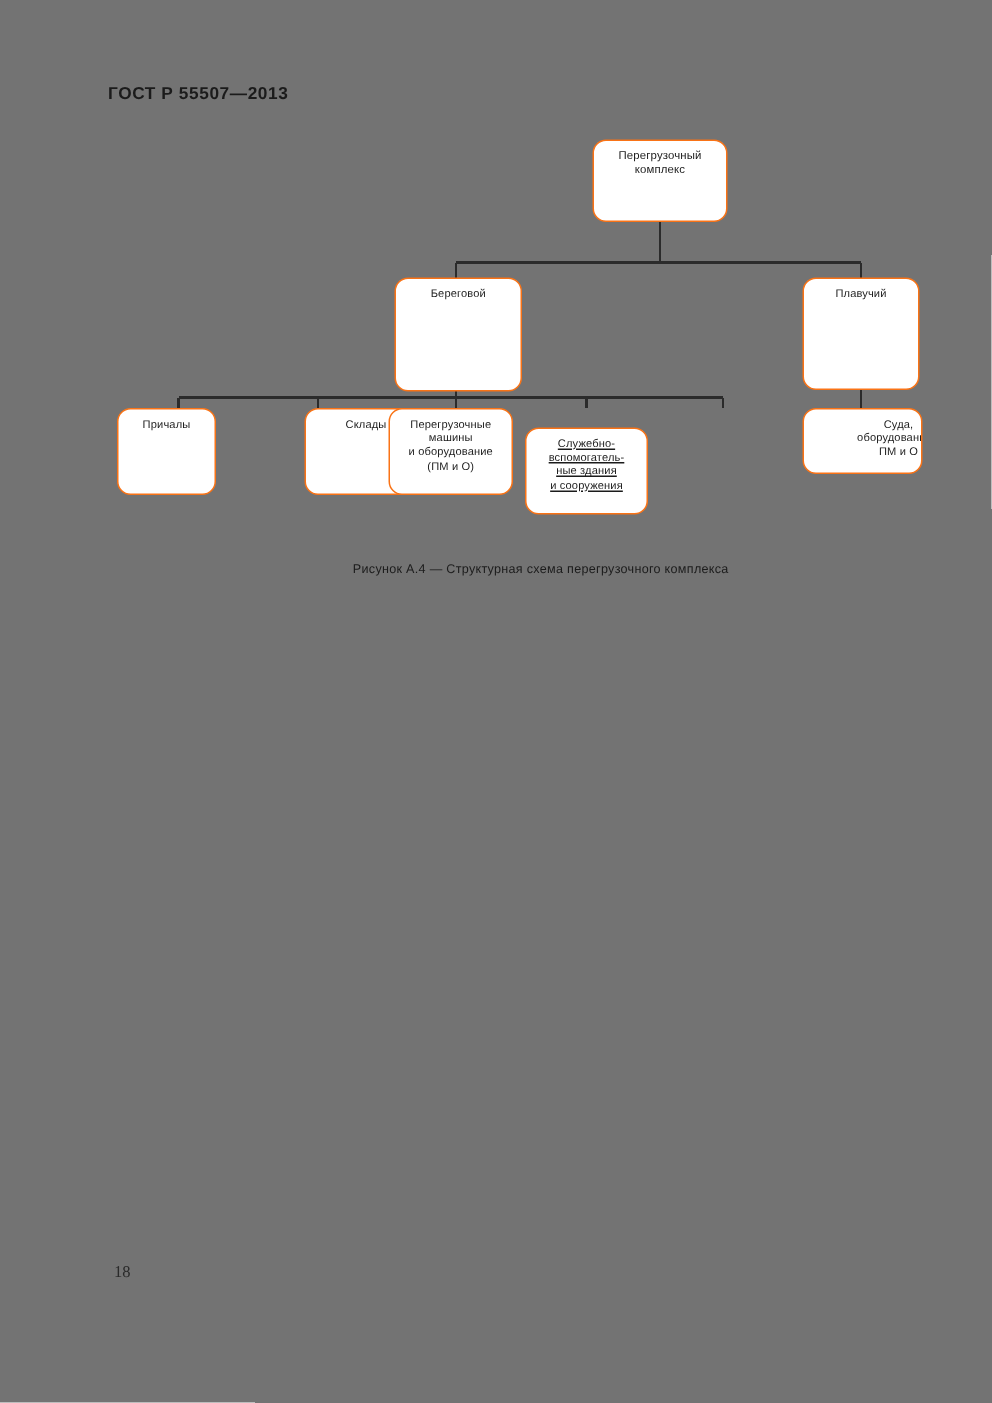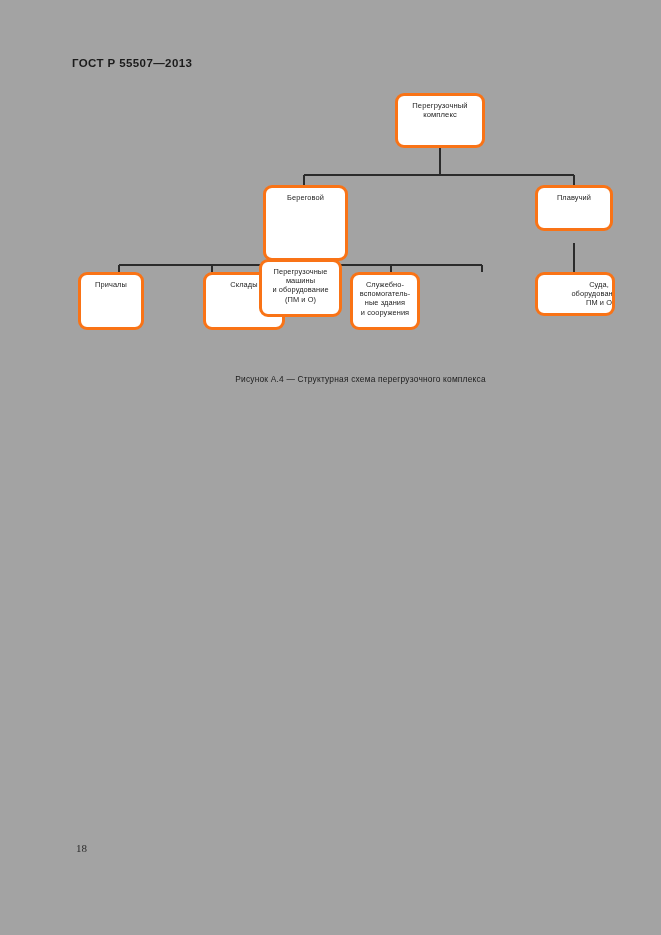--- a/index.html
+++ b/index.html
@@ -12,21 +12,21 @@
     width: 661px;
     height: 935px;
     position: relative;
     font-family: "Liberation Sans", sans-serif;
     color: #1b1b1b;
     overflow: hidden;
   }
   .page {
     position: absolute;
     inset: 0;
-    background: #a3a3a3;
+    background: #737373;
   }
   .doc-header {
     position: absolute;
     left: 72px;
     top: 57px;
     font-size: 11.5px;
     font-weight: bold;
     letter-spacing: 0.4px;
     color: #1b1b1b;
     white-space: nowrap;
@@ -49,46 +49,46 @@
   .conn-svg {
     position: absolute;
     left: 0;
     top: 0;
     width: 661px;
     height: 400px;
   }
   .node {
     position: absolute;
     box-sizing: border-box;
-    border: 3px solid #f97316;
+    border: 1px solid #f97316;
     border-radius: 9px;
     background: #ffffff;
     display: flex;
     justify-content: center;
     align-items: flex-start;
     text-align: center;
     overflow: hidden;
   }
   .node .label {
     display: block;
     padding-top: 5px;
     font-size: 7.4px;
     line-height: 9.2px;
     color: #1c1c1c;
     white-space: pre-line;
     letter-spacing: 0.1px;
   }
   .node-root { left: 395px; top: 93px; width: 90px; height: 55px; }
   .node-root .label { font-size: 7.6px; }
   .node-l2a { left: 263px; top: 185px; width: 85px; height: 76px; }
-  .node-l2b { left: 535px; top: 185px; width: 78px; height: 46px; }
+  .node-l2b { left: 535px; top: 185px; width: 78px; height: 75px; }
   .node-l3a { left: 78px;  top: 272px; width: 66px; height: 58px; }
   .node-l3b { left: 171px; top: 272px; width: 82px; height: 58px; margin-left: 32px; }
-  .node-l3c { left: 259px; top: 259px; width: 83px; height: 58px; }
-  .node-l3d { left: 350px; top: 272px; width: 70px; height: 58px; }
+  .node-l3c { left: 259px; top: 272px; width: 83px; height: 58px; }
+  .node-l3d { left: 350px; top: 285px; width: 82px; height: 58px; text-decoration: underline; }
   .node-l3e { left: 444px; top: 272px; width: 76px; height: 86px; }
   .node-l3f { left: 535px; top: 272px; width: 80px; height: 44px; padding-left: 48px; }
   .figure-caption {
     position: absolute;
     left: 0;
     top: 374px;
     width: 661px;
     text-align: center;
     font-size: 8.4px;
     color: #1c1c1c;

